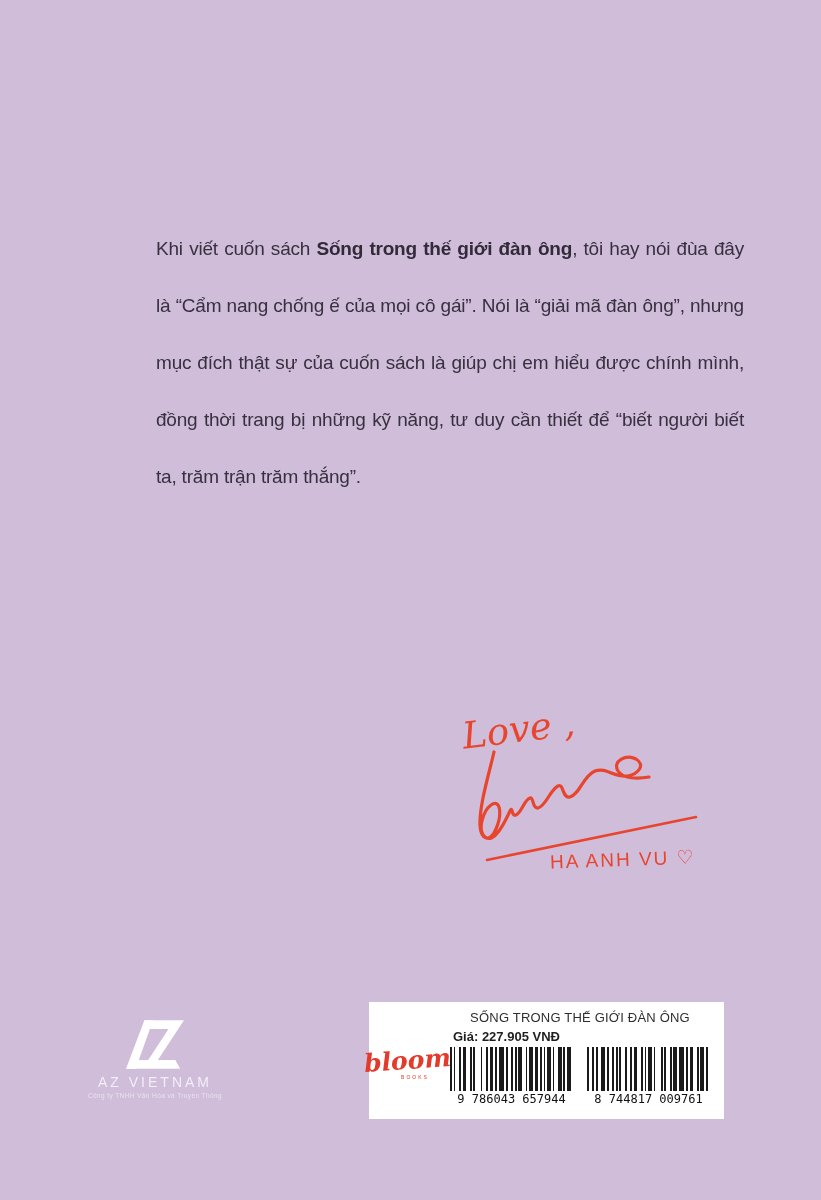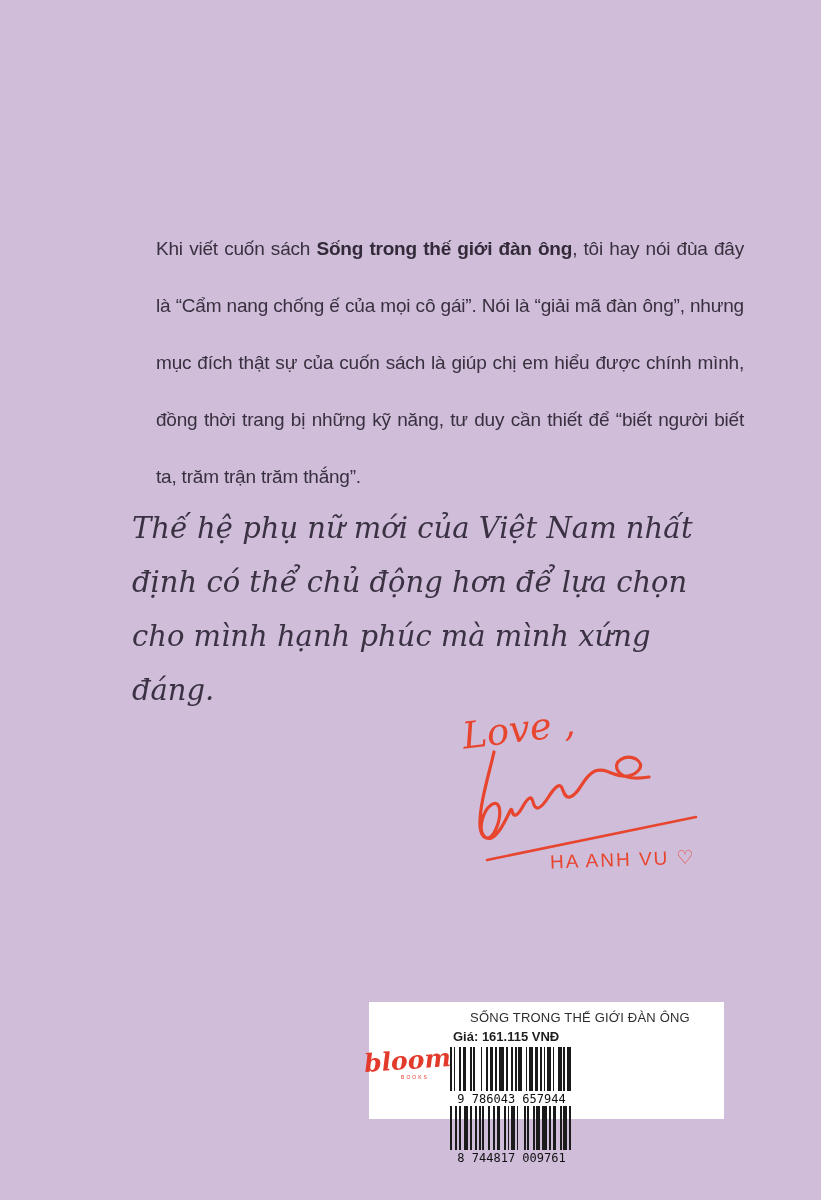--- a/index.html
+++ b/index.html
@@ -46,61 +46,72 @@
   .bloom-col{width:76px;display:flex;flex-direction:column;align-items:center;justify-content:center;padding-top:6px;}
   .bloom-word{
     font-family:"DejaVu Serif",serif;font-style:italic;font-weight:bold;
     font-size:25px;color:#e23a2b;line-height:1;transform:rotate(-4deg);
   }
   .bloom-sub{font-size:5px;letter-spacing:2px;color:#e23a2b;margin-left:16px;margin-top:1px;}
   .code-col{flex:1;padding:8px 14px 0 5px;}
   .code-title{text-align:center;font-size:13px;font-weight:500;color:#2e2e2e;letter-spacing:0.2px;white-space:nowrap;}
   .code-row{display:flex;justify-content:space-between;margin-top:4px;padding:0 3px;
     font-size:13px;font-weight:700;color:#1f1f1f;}
-  .codes{display:flex;justify-content:flex-end;margin-top:3px;flex-direction:column;}
+  .codes{display:flex;justify-content:space-between;margin-top:3px;}
   .bc{width:123px;}
   .bc-bars{height:44px;display:flex;align-items:stretch;}
   .bc-bars i{display:block;height:100%;flex:none;}
   .bc-digits{
     font-family:"DejaVu Sans Mono",monospace;font-size:12px;color:#111111;
     text-align:center;margin-top:1px;white-space:nowrap;
   }
 </style>
 </head>
 <body>
 
 <div class="cover">
 
   <p class="blurb"><span>Khi viết cuốn sách </span><span class="bold">Sống trong thế giới đàn ông</span><span>, tôi hay nói đùa đây là “Cẩm nang chống ế của mọi cô gái”. Nói là “giải mã đàn ông”, nhưng mục đích thật sự của cuốn sách là giúp chị em hiểu được chính mình, đồng thời trang bị những kỹ năng, tư duy cần thiết để “biết người biết ta, trăm trận trăm thắng”.</span></p>
 
-  <p class="quote">Thế hệ phụ nữ mới của Việt Nam nhất định có thể chủ động hơn để lựa chọn cho mình hạnh phúc mà mình xứng đáng.</p>
 
   <div class="love">Love ,</div>
 
   <svg class="sig-svg" width="245" height="118" viewBox="0 0 245 118" aria-hidden="true">
     <path d="M38,4 C33,26 23,58 24,78 C25,92 34,95 40,81 C46,67 45,50 35,57
              C27,63 21,82 29,89 C38,96 48,76 54,63 C57,57 55,69 60,67
              C66,64 68,52 74,50 C78,49 76,61 82,60 C90,58 94,42 102,38
              C108,35 106,51 114,49 C124,46 127,28 139,23 C151,19 158,30 172,28
              C182,26 190,17 180,11 C170,6 156,13 162,23 C167,31 182,31 193,29" stroke-width="3.2"></path>
     <path d="M31,112 L240,69" stroke-width="2.6"></path>
   </svg>
 
   <div class="sig-name">HA ANH VU ♡</div>
 
+  <div class="az">
+    <svg class="az-logo" width="58" height="49" viewBox="0 0 60 50" aria-hidden="true">
+      <g fill="#ffffff">
+        <path d="M19,0 L60,0 L54,9 L25,9 Z"></path>
+        <path d="M19,0 L28,0 L10,50 L0,50 Z"></path>
+        <path d="M0,50 L56,50 L51,41 L6,41 Z"></path>
+        <path d="M44,9 L54,9 L33,41 L23,41 Z"></path>
+      </g>
+    </svg>
+    <div class="az-name">AZ VIETNAM</div>
+    <div class="az-sub">Công ty TNHH Văn Hóa và Truyền Thông</div>
+  </div>
 
   <div class="bbox">
     <div class="bloom-col">
       <div class="bloom-word">bloom</div>
       <div class="bloom-sub">BOOKS</div>
     </div>
     <div class="code-col">
       <div class="code-title">SỐNG TRONG THẾ GIỚI ĐÀN ÔNG</div>
       <div class="code-row">
-        <span>Giá: 161.115 VNĐ</span>
+        <span>Giá: 227.905 VNĐ</span>
       </div>
       <div class="codes">
         <div class="bc">
           <div class="bc-bars">
               <i style="width:1.4705882352941175%;background:#1b1b1b;"></i>
               <i style="width:1.4705882352941175%;"></i>
               <i style="width:1.4705882352941175%;background:#1b1b1b;"></i>
               <i style="width:2.941176470588235%;"></i>
               <i style="width:1.4705882352941175%;background:#1b1b1b;"></i>
               <i style="width:1.4705882352941175%;"></i>

